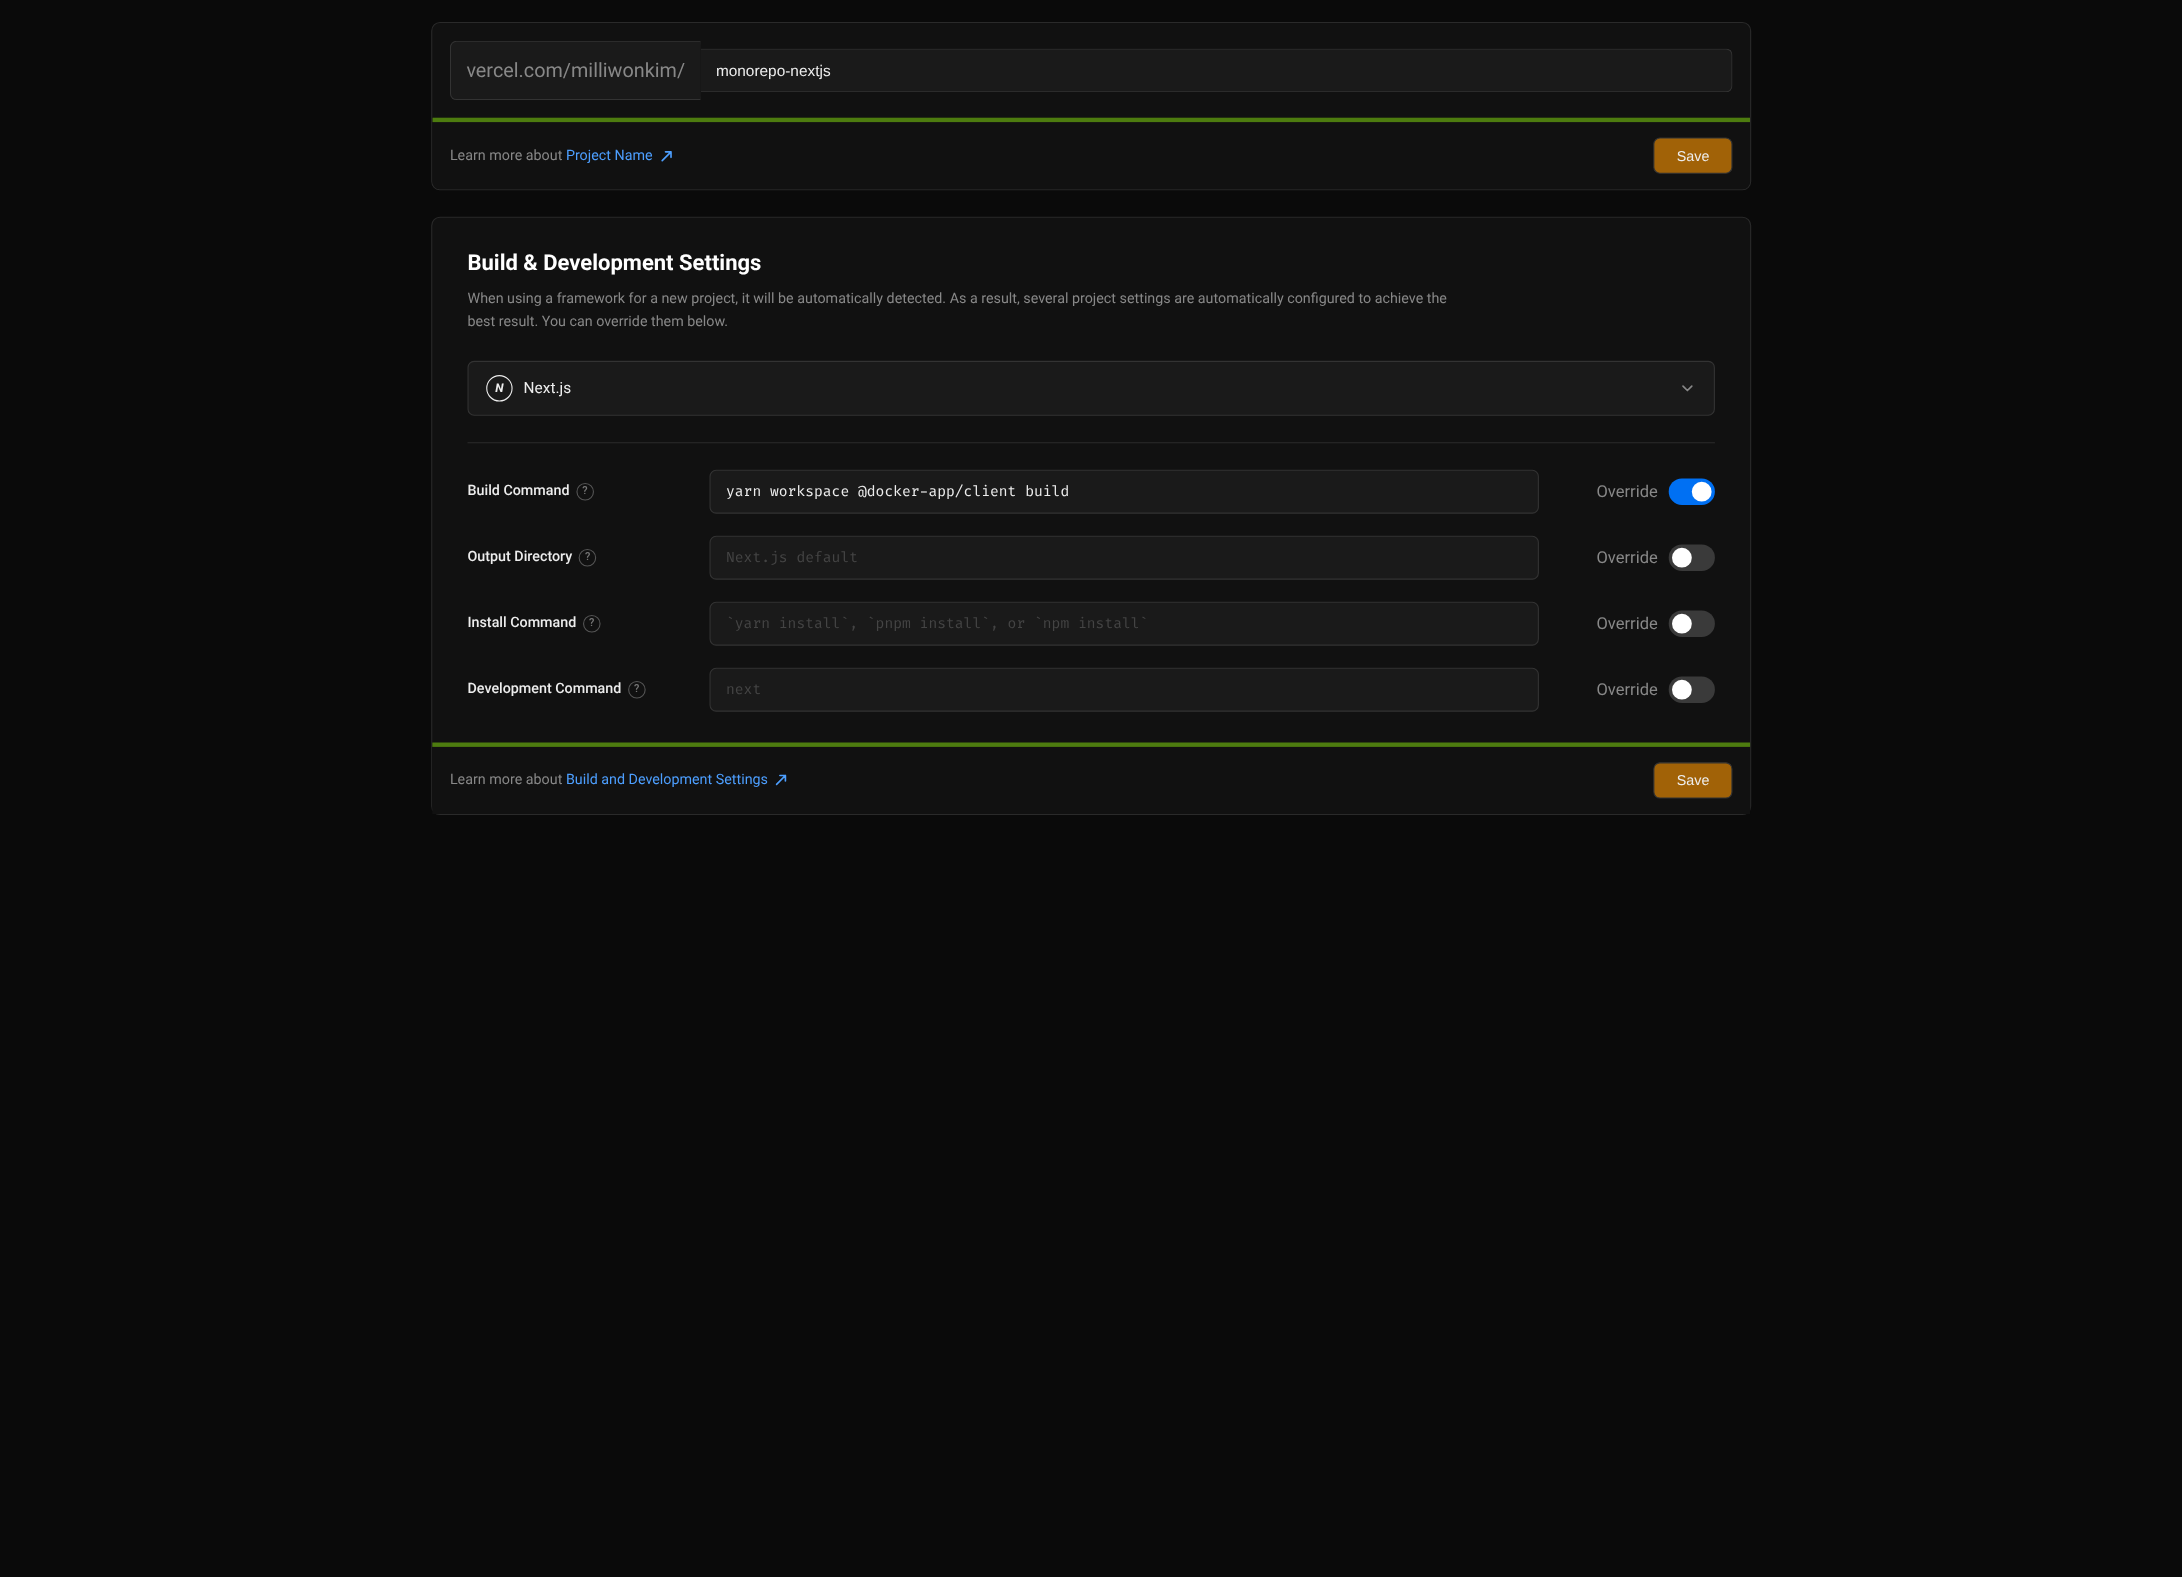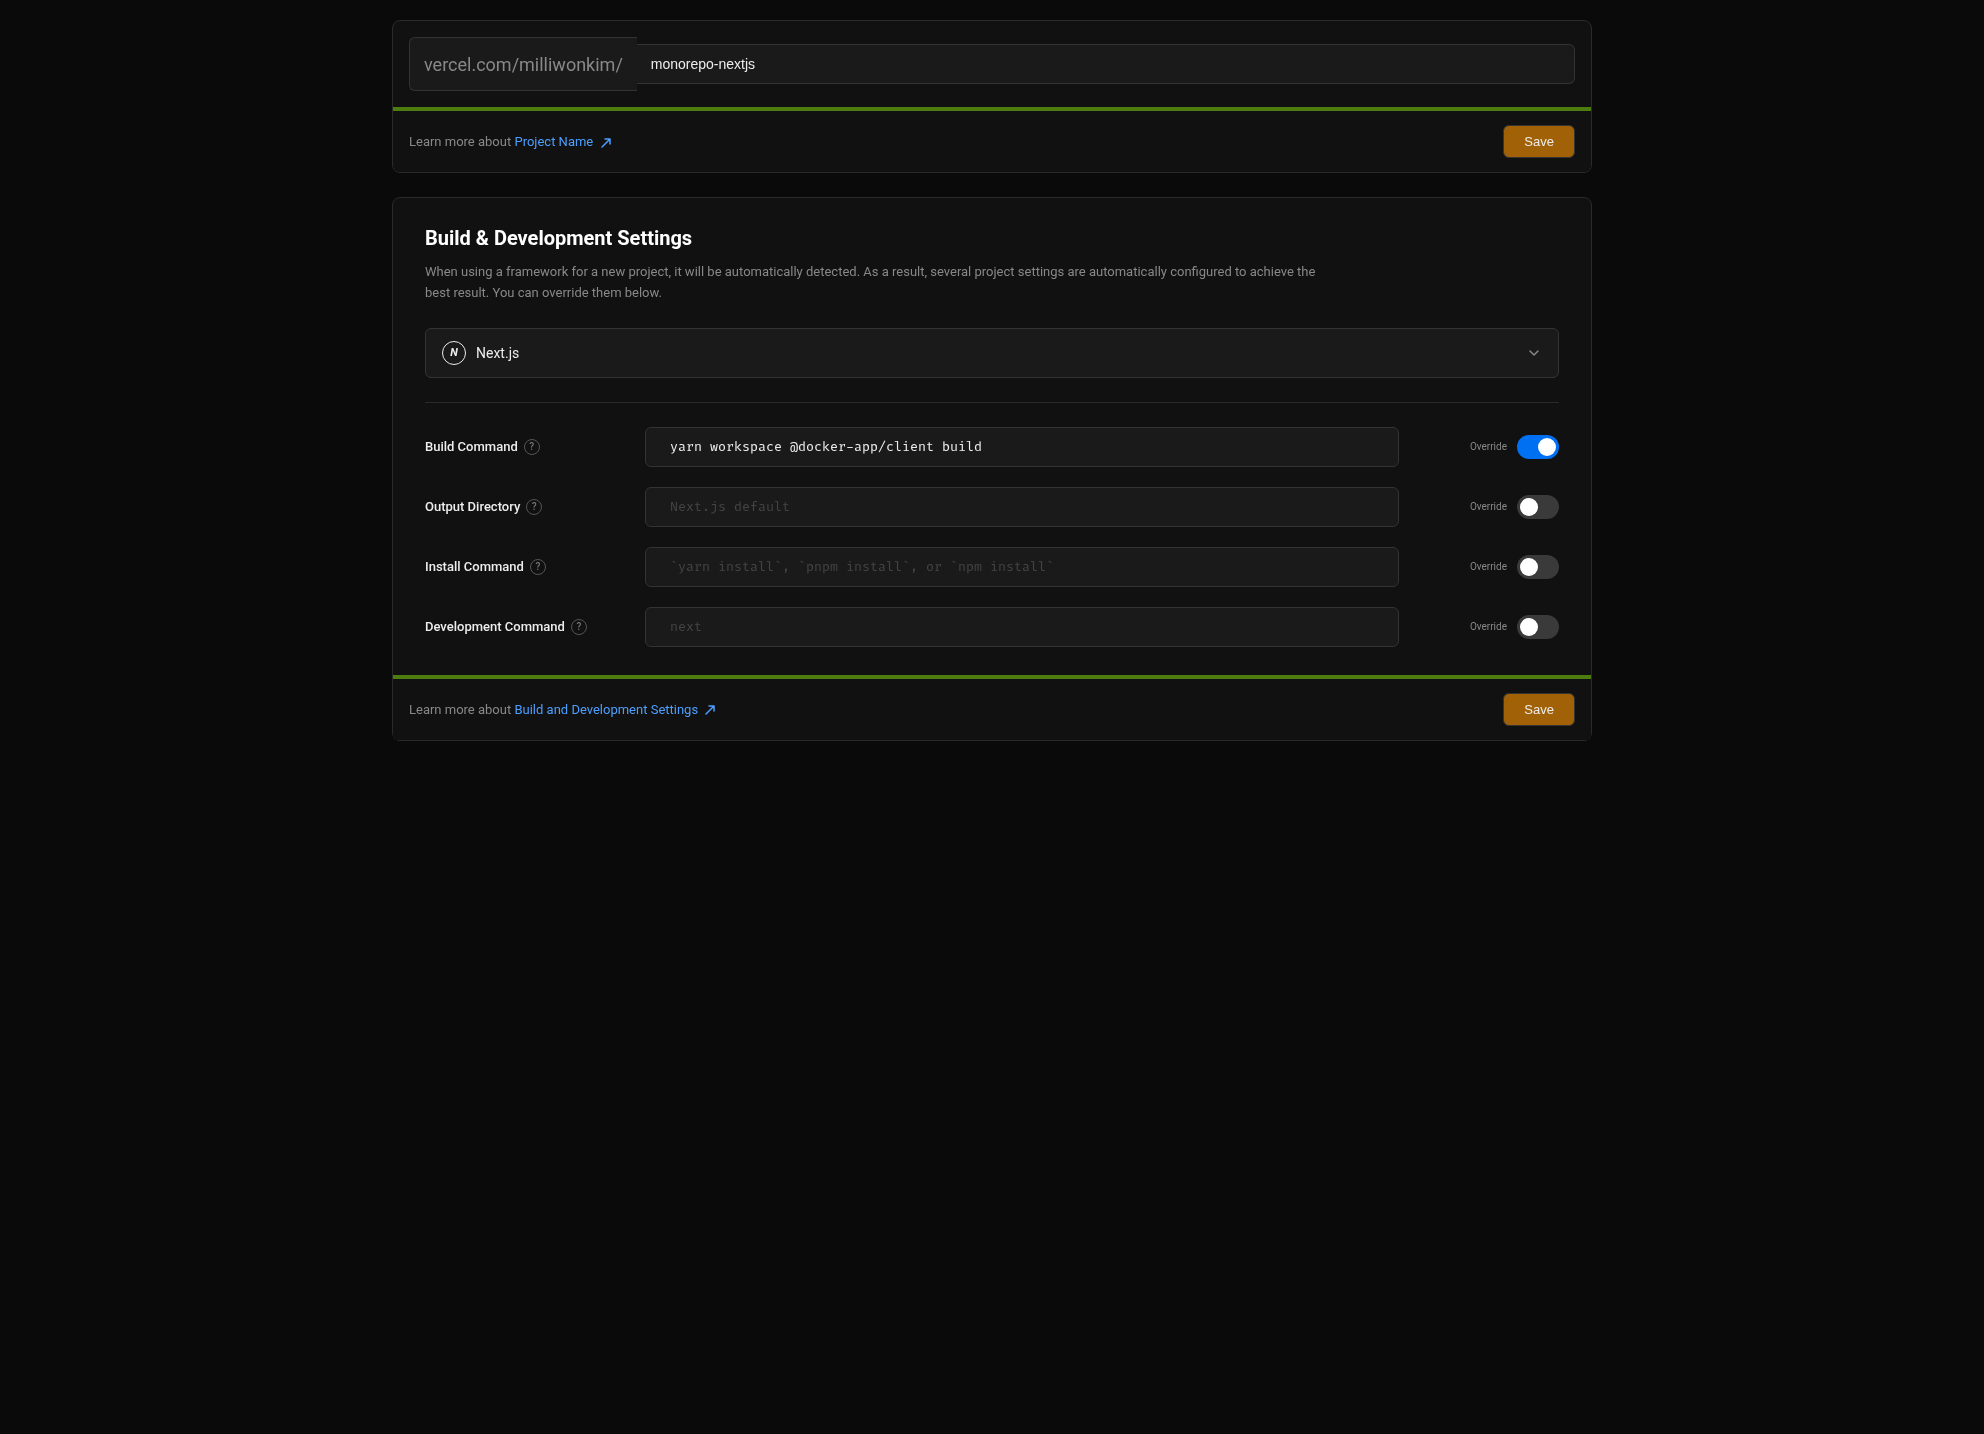--- a/index.html
+++ b/index.html
@@ -219,21 +219,21 @@
 
     .row-input {
       flex: 1;
     }
 
     .row-input input {
       width: 100%;
       background-color: #1a1a1a;
       border: 1px solid #333;
       border-radius: 6px;
-      padding: 10px 24px;
+      padding: 10px 14px;
       color: #ededed;
       font-size: 13px;
       height: 40px;
       outline: none;
       font-family: 'SF Mono', 'Fira Code', 'Consolas', monospace;
     }
 
     .row-input input::placeholder {
       color: #444;
     }
@@ -242,21 +242,21 @@
       display: flex;
       align-items: center;
       gap: 10px;
       min-width: 140px;
       width: 140px;
       justify-content: flex-end;
       flex-shrink: 0;
     }
 
     .override-label {
-      font-size: 10px;
+      font-size: 15px;
       color: #888;
     }
 
     
     .toggle-switch {
       position: relative;
       width: 42px;
       height: 24px;
       flex-shrink: 0;
     }

